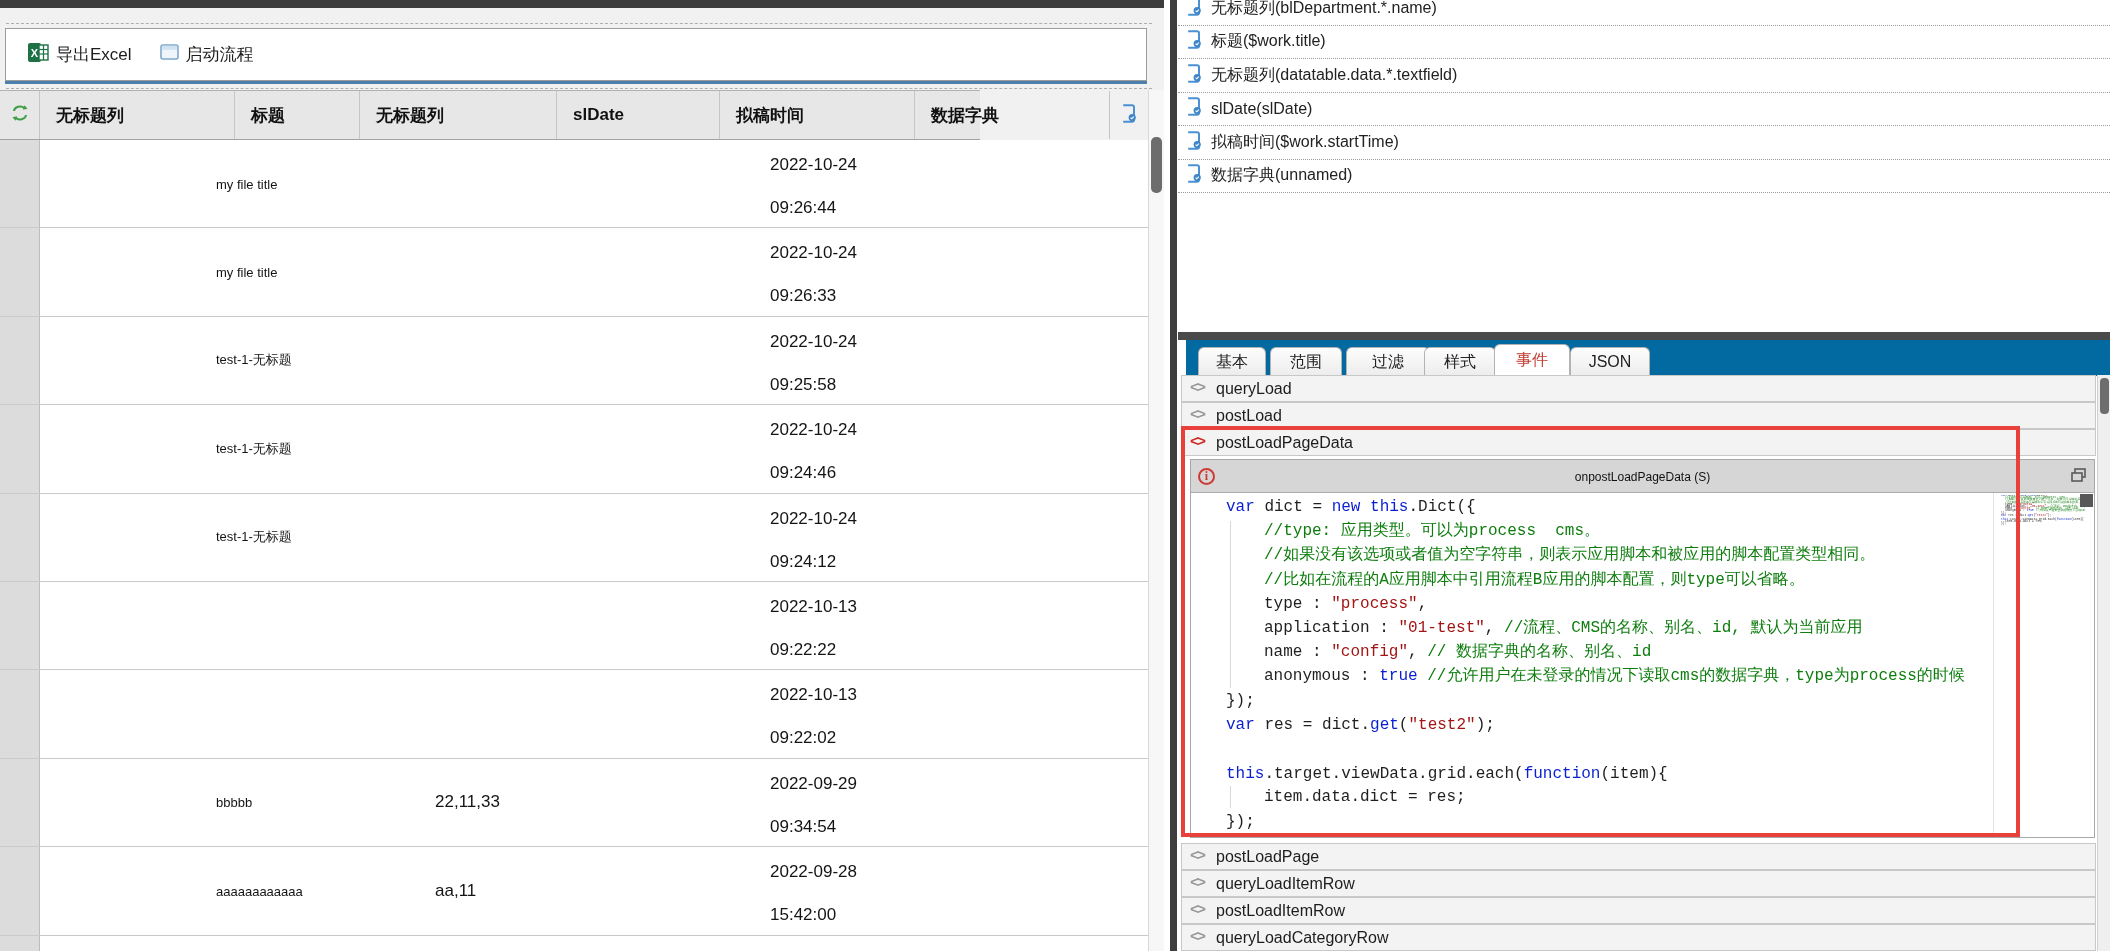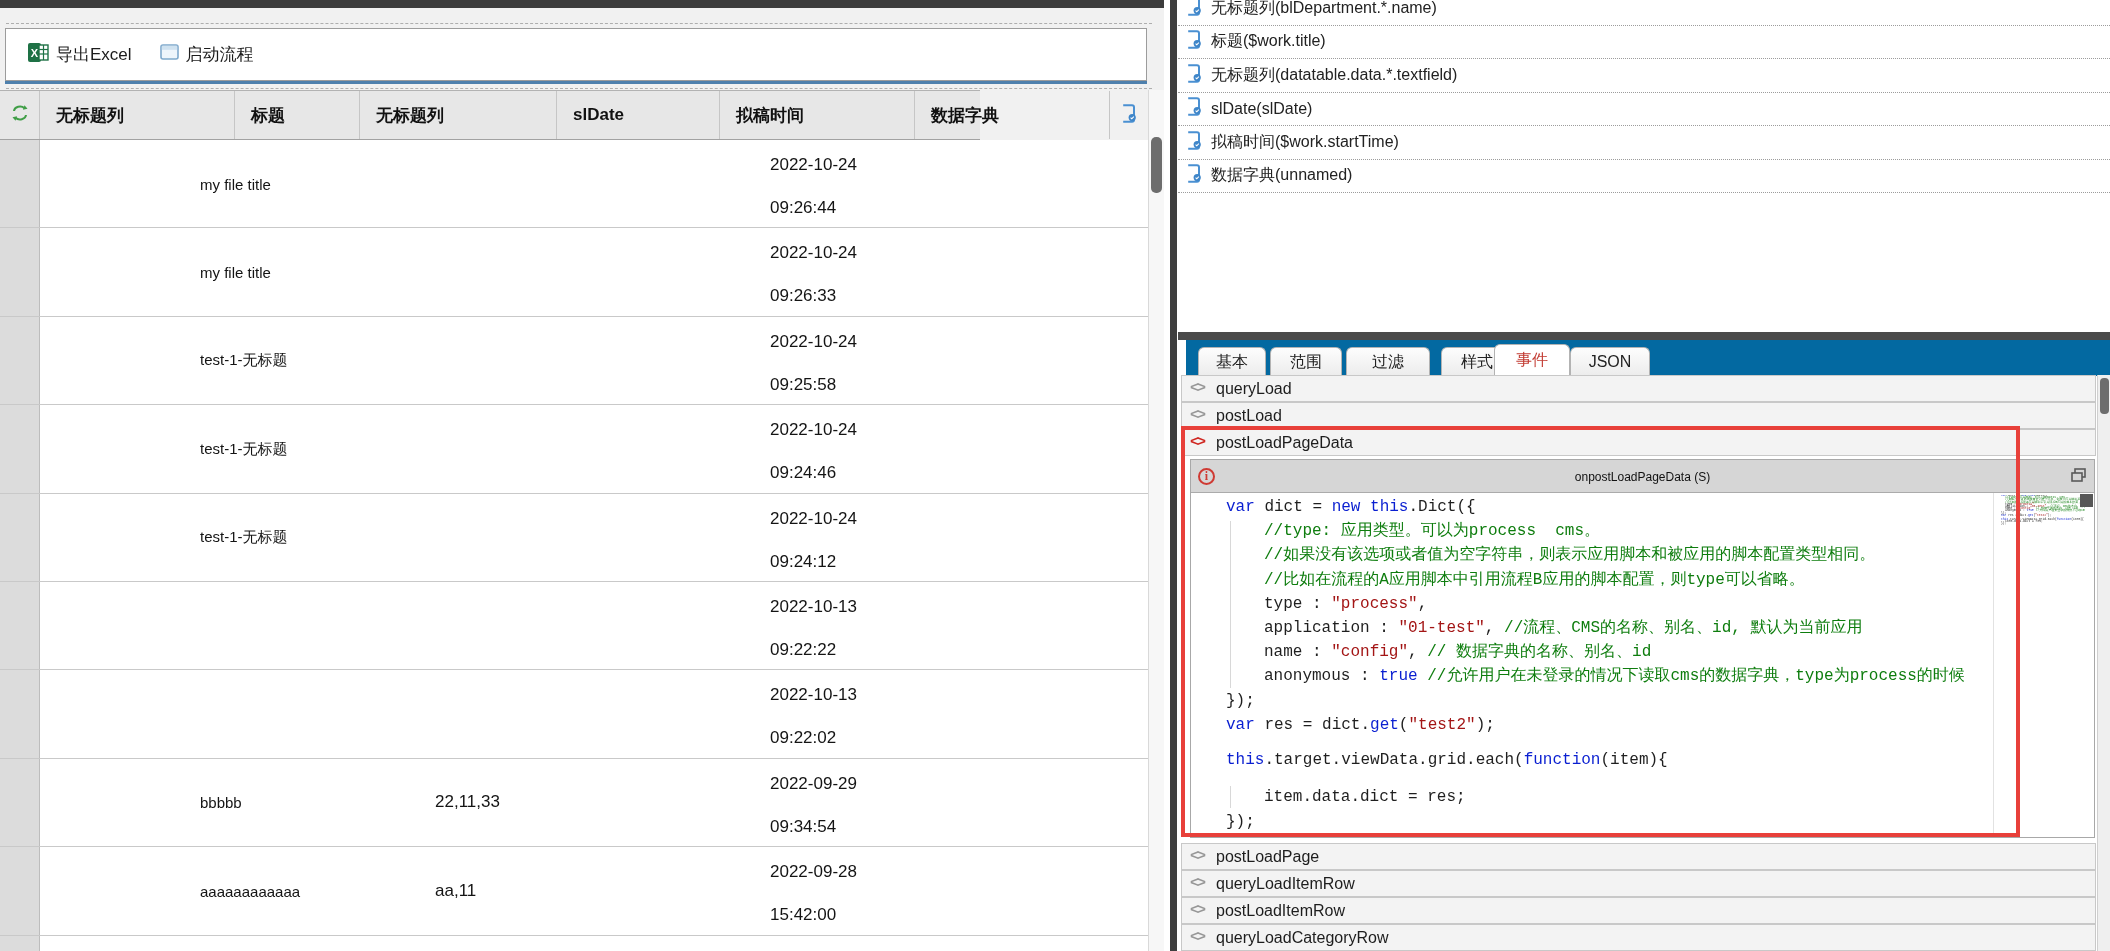--- a/index.html
+++ b/index.html
@@ -20,21 +20,21 @@
   
   .grid-header{position:absolute;left:0;top:90px;width:980px;height:50px;background:#e7e7e7;
                border-top:1px solid #b2b2b2;border-bottom:1px solid #a2a2a2;}
   .gh-cell{position:absolute;top:0;height:48px;border-right:1px solid #c6c6c6;
            display:flex;align-items:center;padding-left:16px;font-size:17px;font-weight:bold;color:#111;}
   .gh-iconcell{position:absolute;top:0;height:48px;border-right:1px solid #c6c6c6;
                display:flex;align-items:center;justify-content:center;}
   .grid-body{position:absolute;left:0;top:140px;width:1148px;height:811px;background:#fff;overflow:hidden;}
   .g-row{position:absolute;left:0;width:1148px;border-bottom:1px solid #c9c9c9;background:#fff;}
   .g-sel{position:absolute;left:0;top:0;bottom:0;width:40px;background:#dcdcdc;border-right:1px solid #bdbdbd;}
-  .g-title{position:absolute;left:200px;top:50%;transform:translateY(-50%);font-size:15px;color:#141414;}
+  .g-title{position:absolute;left:216px;top:50%;transform:translateY(-50%);font-size:13px;color:#141414;}
   .g-field{position:absolute;left:435px;top:50%;transform:translateY(-50%);font-size:17px;color:#141414;}
   .g-date{position:absolute;left:770px;top:15px;font-size:17px;color:#141414;}
   .g-time{position:absolute;left:770px;top:58px;font-size:17px;color:#141414;}
   .grid-vscroll{position:absolute;left:1148px;top:90px;width:16px;height:861px;background:#f7f7f7;
                 border-left:1px solid #d9d9d9;}
   .scroll-thumb{position:absolute;border-radius:5px;background:#6d6d6d;}
 
   .panel-divider{position:absolute;left:1164px;top:0;width:14px;height:951px;background:#ffffff;}
   .panel-divider .bar{position:absolute;left:6px;top:0;width:7px;height:951px;background:#3e3e3e;}
 
@@ -261,21 +261,21 @@
           <span>数据字典(unnamed)</span>
         </div>
       </div>
 
     <div class="dark-divider"></div>
 
     <div class="tabstrip" id="tabStrip">
         <div class="tab" style="left: 12px; width: 68px;">基本</div>
         <div class="tab" style="left: 84px; width: 72px;">范围</div>
         <div class="tab" style="left: 160px; width: 84px;">过滤</div>
-        <div class="tab" style="left: 238px; width: 72px; margin-left: 17px;">样式</div>
+        <div class="tab" style="left: 238px; width: 72px;">样式</div>
         <div class="tab active" style="left: 308px; width: 76px;">事件</div>
         <div class="tab" style="left: 384px; width: 80px;">JSON</div>
       </div>
 
     <div id="eventsTop">
         <div class="ev-row" style="top: 375px;">
           <span class="ev-ico">&lt;&gt;</span>
           <span>queryLoad</span>
         </div>
         <div class="ev-row" style="top: 402px;">
@@ -305,21 +305,21 @@
             <div class="code-line" style="top: 26.2px; left: 73px;"><span class="tk-c">//type: 应用类型。可以为process  cms。</span></div>
             <div class="code-line" style="top: 50.4px; left: 73px;"><span class="tk-c">//如果没有该选项或者值为空字符串，则表示应用脚本和被应用的脚本配置类型相同。</span></div>
             <div class="code-line" style="top: 74.6px; left: 73px;"><span class="tk-c">//比如在流程的A应用脚本中引用流程B应用的脚本配置，则type可以省略。</span></div>
             <div class="code-line" style="top: 98.8px; left: 73px;"><span class="tk-p">type : </span><span class="tk-s">"process"</span><span class="tk-p">,</span></div>
             <div class="code-line" style="top: 123px; left: 73px;"><span class="tk-p">application : </span><span class="tk-s">"01-test"</span><span class="tk-p">, </span><span class="tk-c">//流程、CMS的名称、别名、id, 默认为当前应用</span></div>
             <div class="code-line" style="top: 147.2px; left: 73px;"><span class="tk-p">name : </span><span class="tk-s">"config"</span><span class="tk-p">, </span><span class="tk-c">// 数据字典的名称、别名、id</span></div>
             <div class="code-line" style="top: 171.4px; left: 73px;"><span class="tk-p">anonymous : </span><span class="tk-k">true</span><span class="tk-p"> </span><span class="tk-c">//允许用户在未登录的情况下读取cms的数据字典，type为process的时候</span></div>
             <div class="code-line" style="top: 195.6px; left: 35px;"><span class="tk-p">});</span></div>
             <div class="code-line" style="top: 219.8px; left: 35px;"><span class="tk-k">var</span><span class="tk-p"> res = dict.</span><span class="tk-k">get</span><span class="tk-p">(</span><span class="tk-s">"test2"</span><span class="tk-p">);</span></div>
             <div class="code-line" style="top: 244px; left: 35px;"></div>
-            <div class="code-line" style="top: 255px; left: 35px; font-family: Liberation Mono, monospace;"><span class="tk-k">this</span><span class="tk-p">.target.viewData.grid.each(</span><span class="tk-k">function</span><span class="tk-p">(item){</span></div>
+            <div class="code-line" style="top: 269px; left: 35px; font-family: Liberation Mono, monospace;"><span class="tk-k">this</span><span class="tk-p">.target.viewData.grid.each(</span><span class="tk-k">function</span><span class="tk-p">(item){</span></div>
             <div class="code-line" style="top: 292.4px; left: 73px;"><span class="tk-p">item.data.dict = res;</span></div>
             <div class="code-line" style="top: 316.6px; left: 35px;"><span class="tk-p">});</span></div>
             <div class="indent-guide" style="top: 28px; height: 167px;"></div>
             <div class="indent-guide" style="top: 293px; height: 22px;"></div>
           </div>
         <div class="ed-vline"></div>
         <div class="minimap" id="minimap">
             <div class="mm-line" style="padding-left: 0px;"><span class="tk-k">var</span><span class="tk-p"> dict = </span><span class="tk-k">new</span><span class="tk-p"> </span><span class="tk-k">this</span><span class="tk-p">.Dict({</span></div>
             <div class="mm-line" style="padding-left: 4px;"><span class="tk-c">//type: 应用类型。可以为process  cms。</span></div>
             <div class="mm-line" style="padding-left: 4px;"><span class="tk-c">//如果没有该选项或者值为空字符串，则表示应用脚本和被应用的脚本配置类型相同。</span></div>

